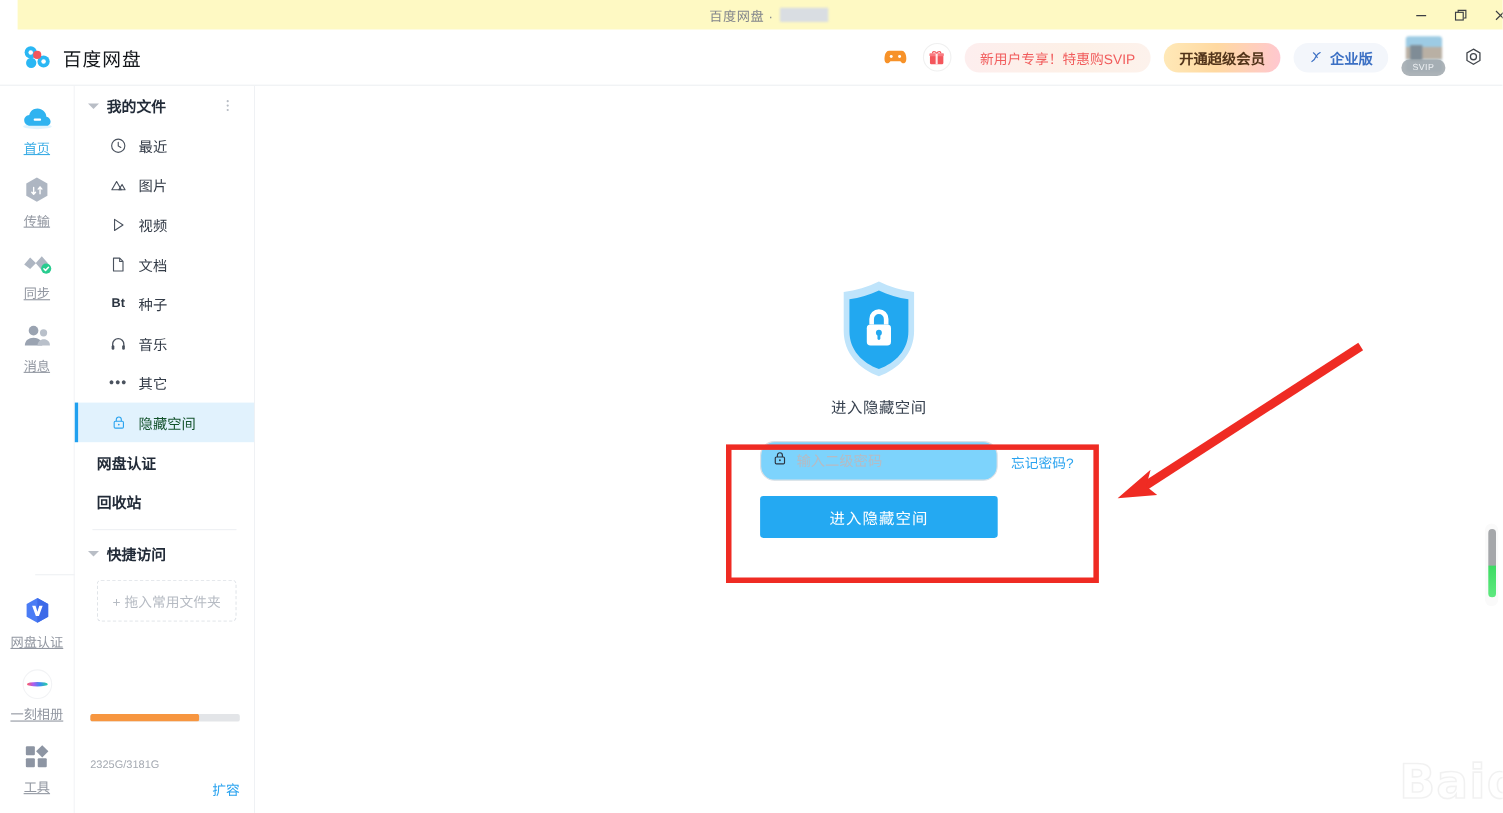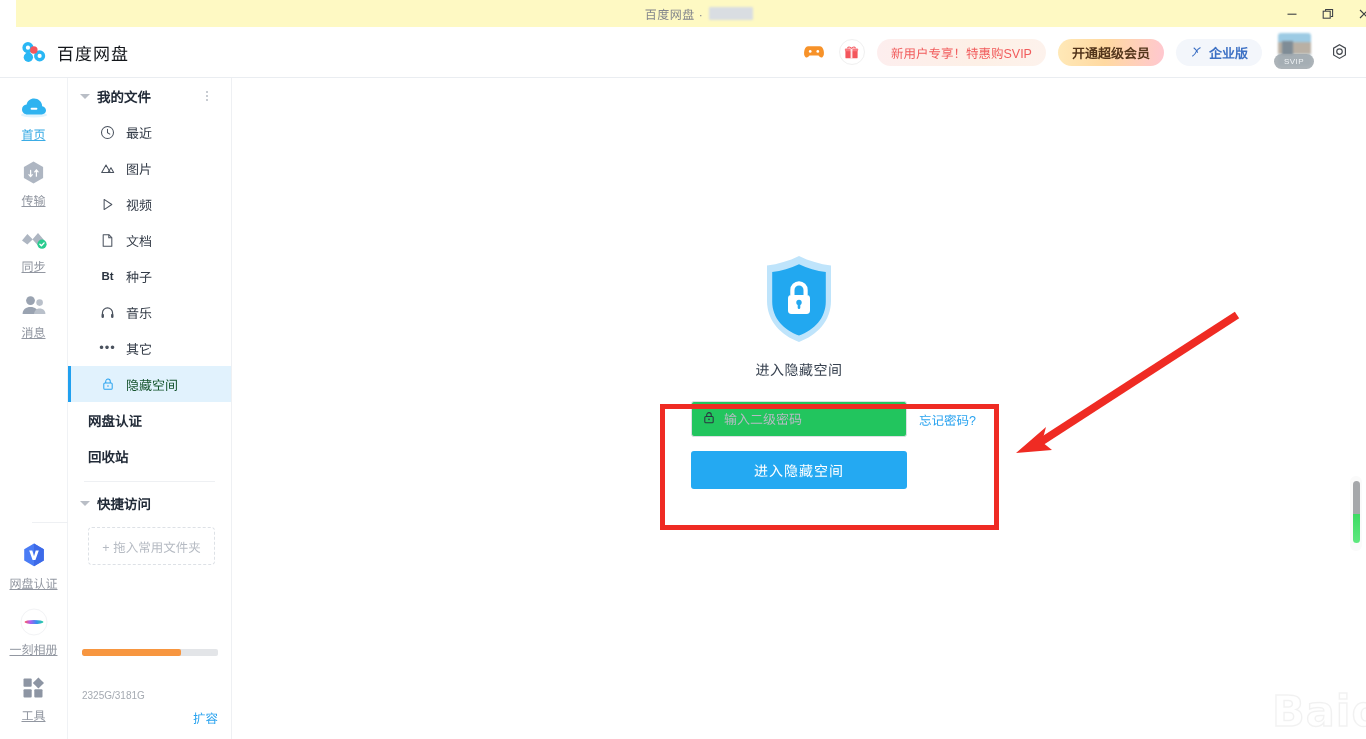--- a/index.html
+++ b/index.html
@@ -158,21 +158,21 @@
     position:absolute; left:0; right:0; top:0; display:flex; flex-direction:column; align-items:center;
     padding-top:173px;
   }
   .shield { width:96px; height:96px; }
   .lock-title {
     margin-top:12px; font-size:14px; color:#384250; letter-spacing:.5px;
   }
   .form-zone { margin-top:22px; width:216px; }
   .pw-row { display:flex; align-items:center; gap:12px; }
   .pw-input-wrap {
-    width:216px; height:36px; border:1px solid #dcdfe4; border-radius:3px; background:#22c55e;
+    width:216px; height:36px; border:1px solid #dcdfe4; border-radius:13px; background:#7dd3fc;
     display:flex; align-items:center; padding:0 10px; gap:8px;
   }
   .pw-input-wrap input {
     border:none; outline:none; flex:1; font-size:13px; color:#333; background:transparent;
     font-family:"Liberation Sans","DejaVu Sans",sans-serif;
   }
   .pw-input-wrap input::placeholder { color:#b6bbc3; }
   .forgot { font-size:12.5px; color:#2aa3ef; white-space:nowrap; cursor:pointer; }
   .enter-btn {
     margin-top:14px; width:216px; height:38px; background:#24a9f2; border:none; border-radius:3px;

